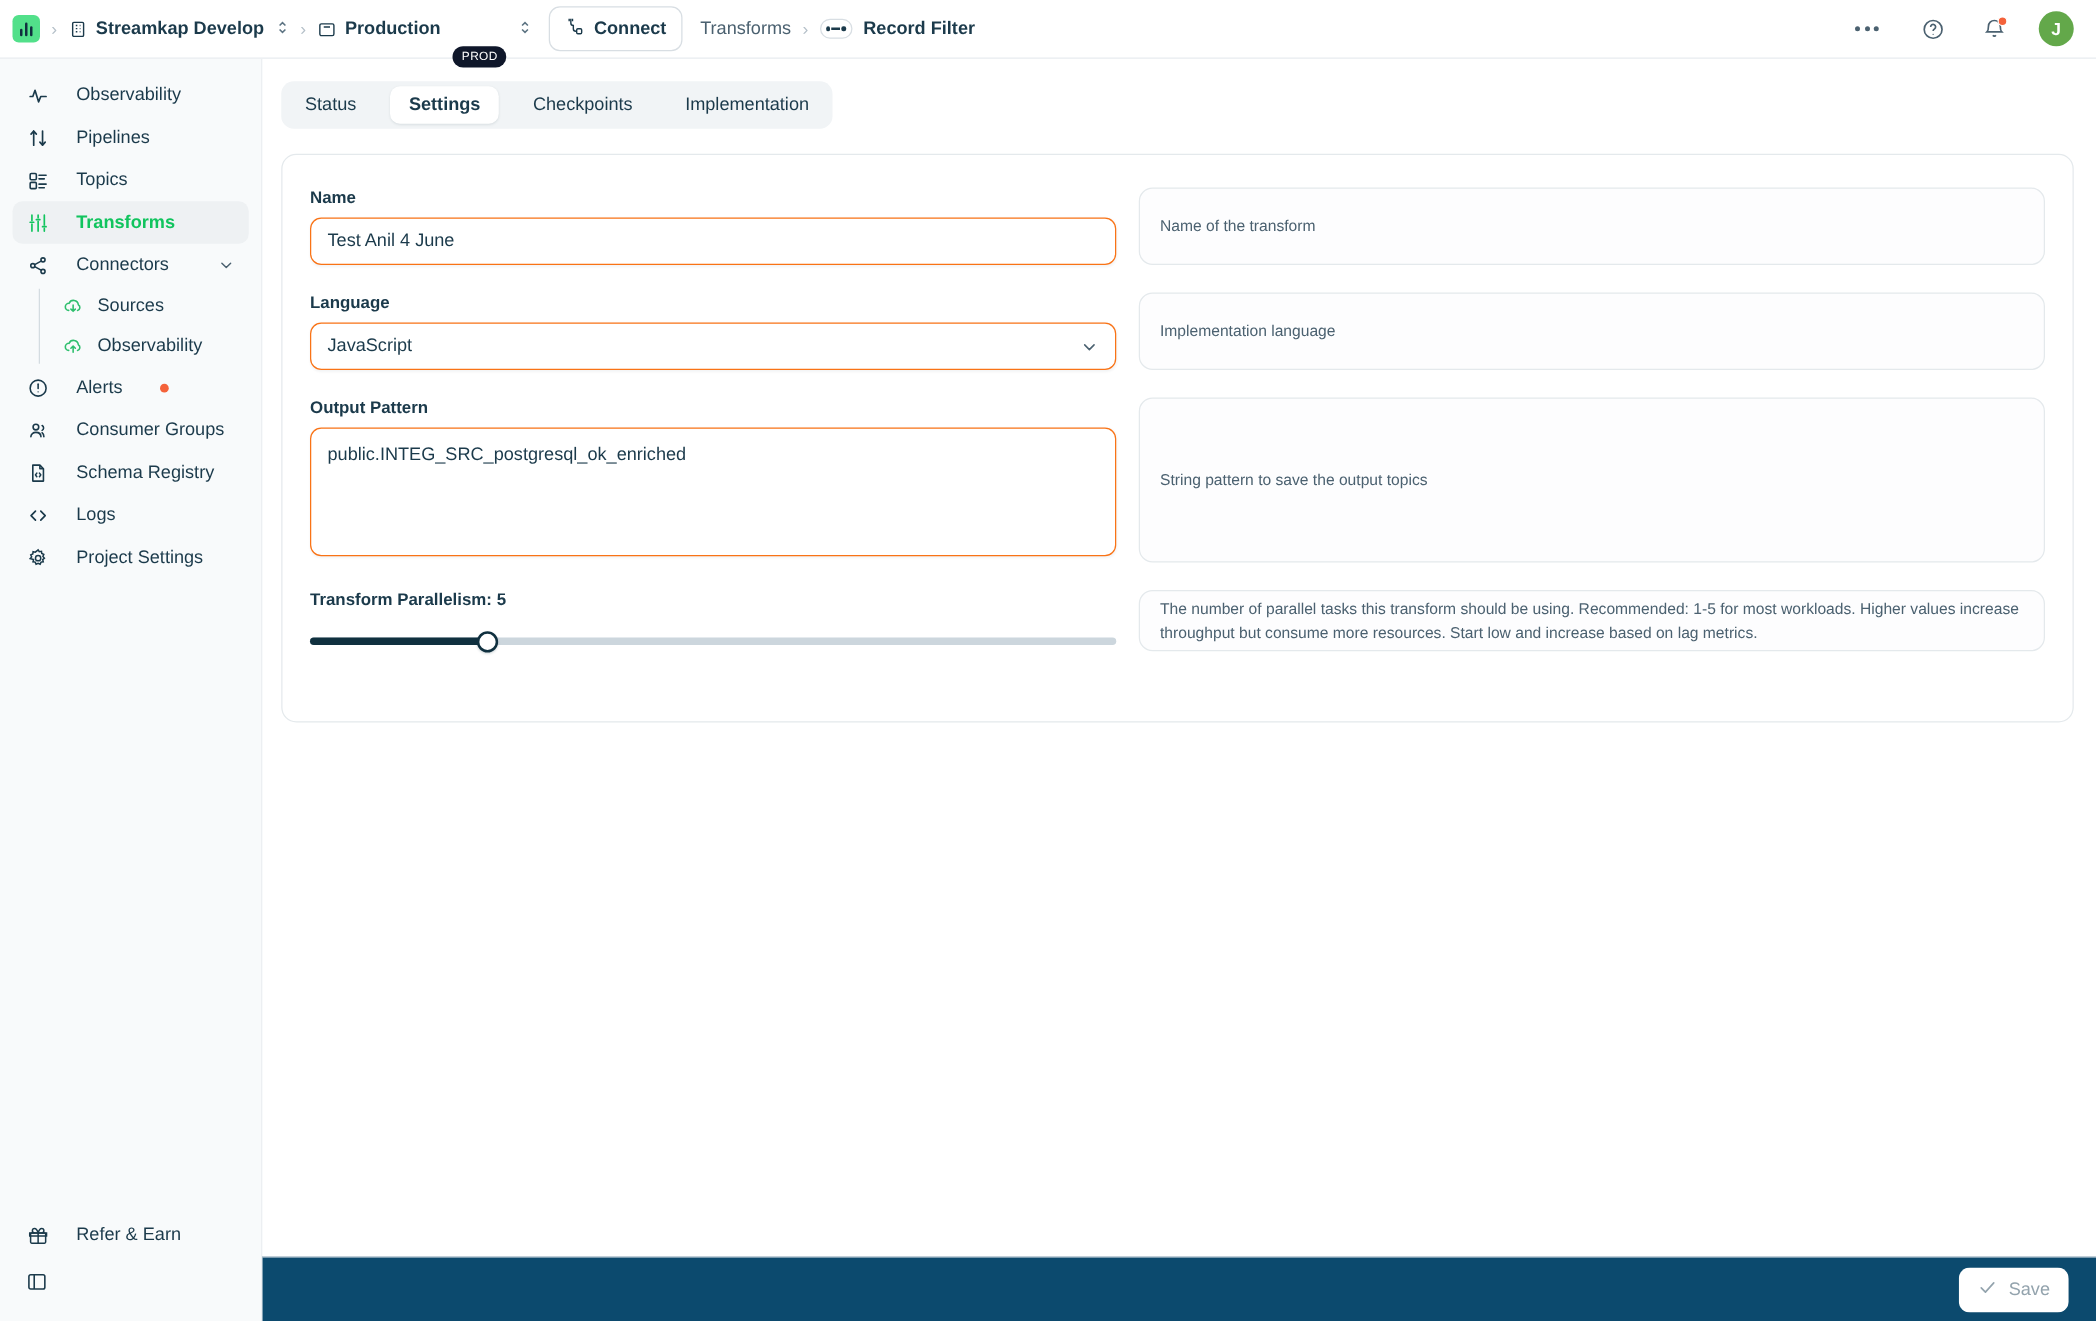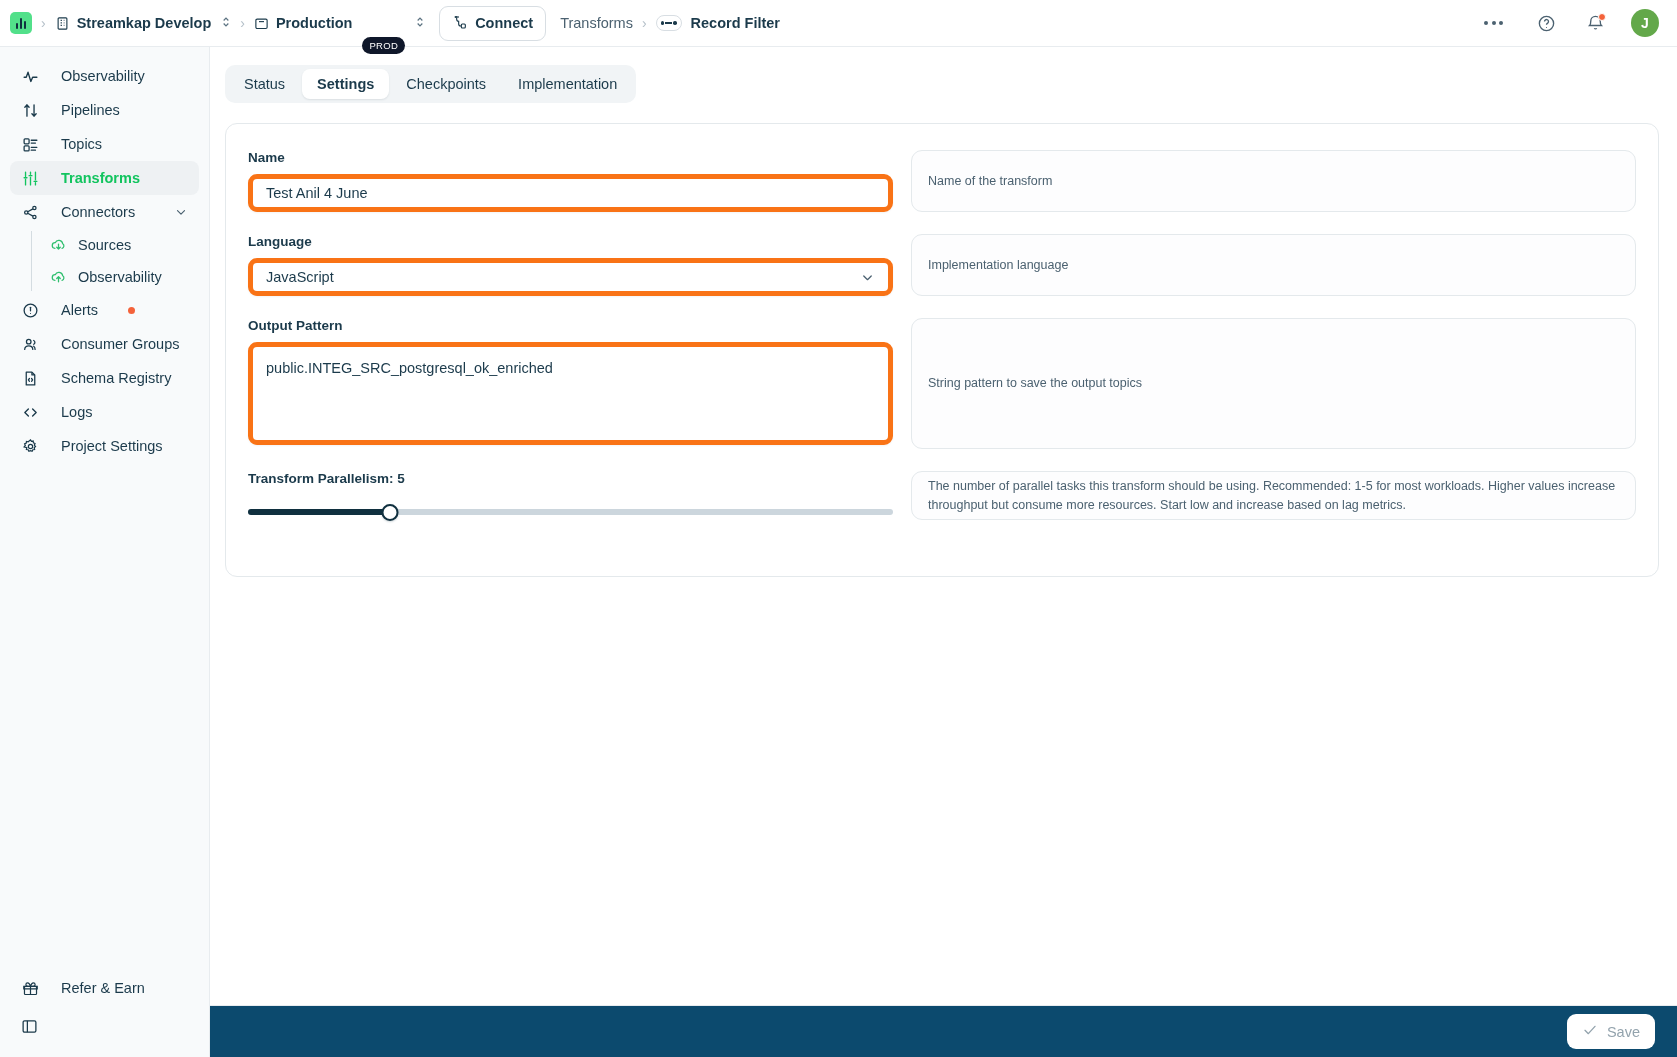--- a/index.html
+++ b/index.html
@@ -97,42 +97,42 @@
   .sub-item .ic { width:18px; display:flex; align-items:center; justify-content:center; color:#2fbf6e; flex:none; }
   .sb-spacer { flex: 1; }
   .sb-bottom { padding-bottom: 14px; }
   .collapse-btn { margin: 8px 10px 0; padding: 0 11px; height: 30px; display:flex; align-items:center; color:#1b3a4b; cursor:pointer; }
 
   
   .main { flex: 1; min-width: 0; display: flex; flex-direction: column; background: #ffffff; }
   .main-scroll { flex: 1; overflow: hidden; padding: 18px 18px 0 15px; }
 
   .tabs {
-    display: inline-flex; align-items: center; gap: 2px;
+    display: inline-flex; align-items: center; gap: 12px;
     background: #f1f4f6; border-radius: 10px; padding: 4px;
     margin-bottom: 20px;
   }
   .tab {
     font-size: 14.5px; color: #1b3a4b; padding: 7px 15px;
     border-radius: 8px; cursor: pointer; white-space: nowrap;
   }
   .tab.active { background: #ffffff; font-weight: 700; box-shadow: 0 1px 2px rgba(16,48,63,.10); }
 
   .panel {
     border: 1px solid #e4e9ec; border-radius: 12px;
     background: #fff; padding: 26px 22px 30px;
   }
   .row { display: flex; gap: 18px; align-items: stretch; margin-bottom: 22px; }
   .col-left { width: 645px; min-width: 645px; }
   .col-right { flex: 1; }
 
   .field-label { font-size: 13.5px; font-weight: 700; color: #1b3a4b; margin-bottom: 9px; display:block; }
 
   .input-box, .select-box, .textarea-box {
-    width: 100%; border: 5px solid #f97316; border-radius: 9px;
+    width: 100%; border: 1px solid #f97316; border-radius: 9px;
     background: #fff; font-family: "Liberation Sans", sans-serif;
     font-size: 14.5px; color: #1b3a4b;
     box-shadow: 0 1px 2px rgba(16,48,63,.05);
     outline: none;
   }
   .input-box { height: 38px; padding: 0 13px; }
   .select-box { height: 38px; padding: 0 13px; display:flex; align-items:center; cursor:pointer; }
   .select-box .chev { margin-left: auto; color: #4b6170; display:flex; }
   .textarea-box { padding: 11px 13px; resize: none; line-height: 1.4; }
   .ta-input { height: 103px; }

